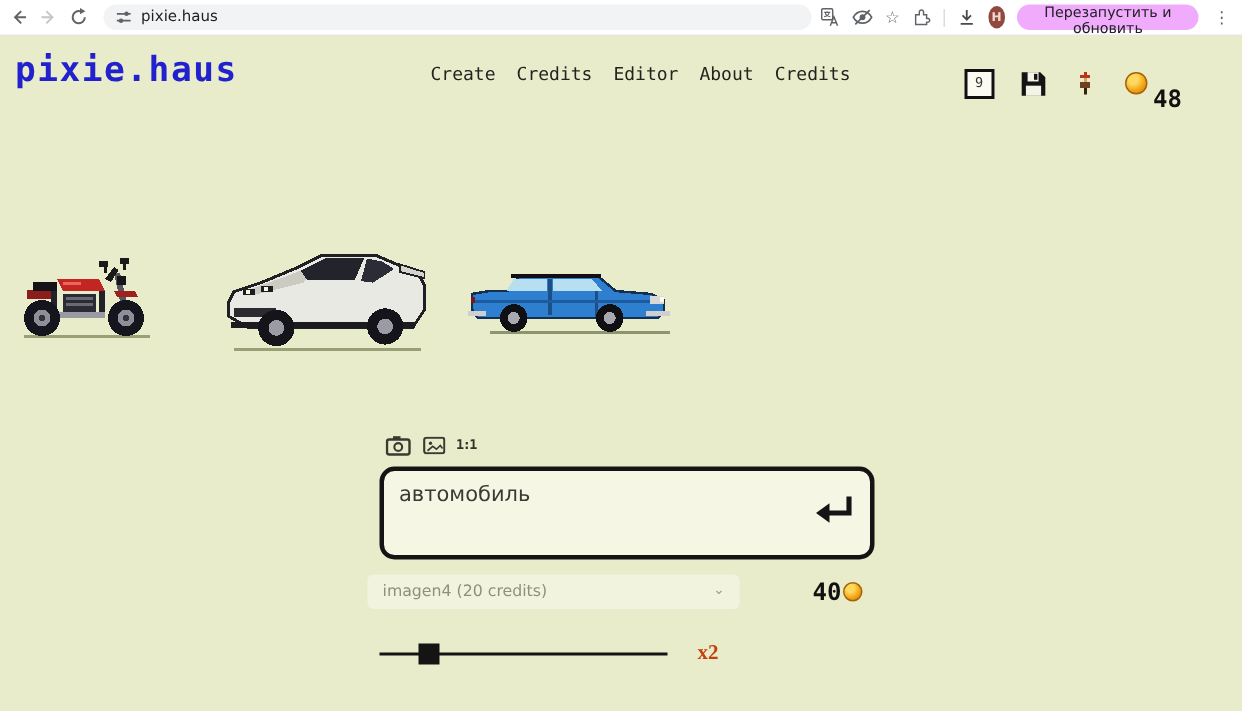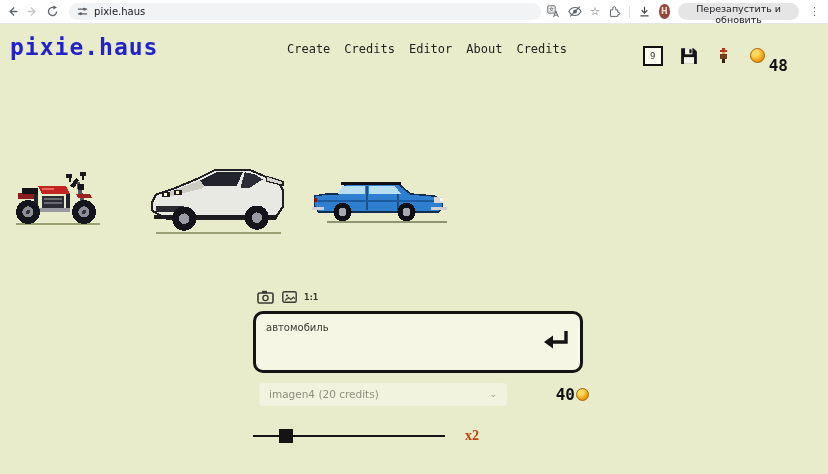--- a/index.html
+++ b/index.html
@@ -12,21 +12,21 @@
             display:flex; align-items:center; padding:0 6px; gap:6px; border-bottom:1px solid #e6e6e6; }
   .chrome svg { display:block; }
   .nav-ic { width:16px; height:16px; display:flex; align-items:center; justify-content:center; cursor:pointer; }
   .url-pill { flex:0 0 472px; height:17px; background:#f1f3f4; border-radius:9px; display:flex;
               align-items:center; gap:6px; padding:0 8px; margin-left:4px; }
   .url-text { font-size:10px; color:#202124; line-height:17px; }
   .chrome-right { display:flex; align-items:center; gap:8px; margin-left:auto; }
   .chrome-sep { width:1px; height:12px; background:#dadce0; }
   .avatar { width:15px; height:15px; border-radius:50%; background:#91493f; color:#f3d9cf;
             font-size:8px; display:flex; align-items:center; justify-content:center; font-weight:bold; }
-  .restart-btn { height:17px; background:#e5e5e5; border:none; border-radius:9px; padding:0 9px;
+  .restart-btn { height:17px; background:#f0abfc; border:none; border-radius:9px; padding:0 9px;
                  font-size:9.5px; color:#202124; font-family:"DejaVu Sans", sans-serif; cursor:pointer; }
   .dots { font-size:11px; color:#5f6368; line-height:16px; cursor:pointer; padding:0 2px; }
   .star-glyph { font-size:11px; color:#5f6368; cursor:pointer; }
 
   
   .site-header { position:absolute; top:24px; left:0; width:828px; height:52px;
                  display:flex; align-items:center; }
   .logo { position:absolute; left:10px; top:10px; font-family:"DejaVu Sans Mono", monospace;
           font-weight:bold; font-size:23px; letter-spacing:1px; color:#2121cd; cursor:pointer; }
   .main-nav { position:absolute; left:287px; top:18px; display:flex; gap:14px; }
@@ -49,25 +49,25 @@
   
   .tools-row { position:absolute; left:256px; top:289px; display:flex; align-items:center; gap:6px; }
   .tool-ic { width:18px; height:16px; display:flex; align-items:center; justify-content:center; cursor:pointer; }
   .ratio-ic { font-family:"DejaVu Sans Mono", monospace; font-size:9px; font-weight:bold;
               color:#33332c; letter-spacing:-1px; cursor:pointer; }
 
   .prompt-box { position:absolute; left:253px; top:311px; width:330px; height:62px;
                 background:#f6f6e5; border:3px solid #141414; border-radius:10px; }
   .prompt-input { position:absolute; left:10px; top:8px; width:270px; height:44px; resize:none;
                   background:transparent; border:none; outline:none; font-family:"DejaVu Sans", sans-serif;
-                  font-size:10px; color:#3a3a33; }
+                  font-size:14px; color:#3a3a33; }
   .enter-btn { position:absolute; right:10px; top:14px; width:28px; height:24px; background:transparent;
                border:none; cursor:pointer; padding:0; }
 
-  .model-row { position:absolute; left:259px; top:385px; width:330px; height:18px;
+  .model-row { position:absolute; left:245px; top:385px; width:330px; height:18px;
                display:flex; align-items:center; }
   .model-select { width:248px; height:23px; background:#f2f3de; border-radius:4px;
                   display:flex; align-items:center; padding:0 10px; cursor:pointer; }
   .model-select .sel-label { font-family:"DejaVu Sans", sans-serif; font-size:10.5px; color:#8f8f80; }
   .model-select .chev { margin-left:auto; font-size:9px; color:#9a9a8c; }
   .cost-wrap { margin-left:auto; display:flex; align-items:center; gap:1px; }
   .cost-num { font-family:"DejaVu Sans Mono", monospace; font-weight:bold; font-size:16px; color:#111; }
   .coin.small { width:13px; height:13px; }
 
   .scale-row { position:absolute; left:253px; top:424px; width:330px; height:23px;

